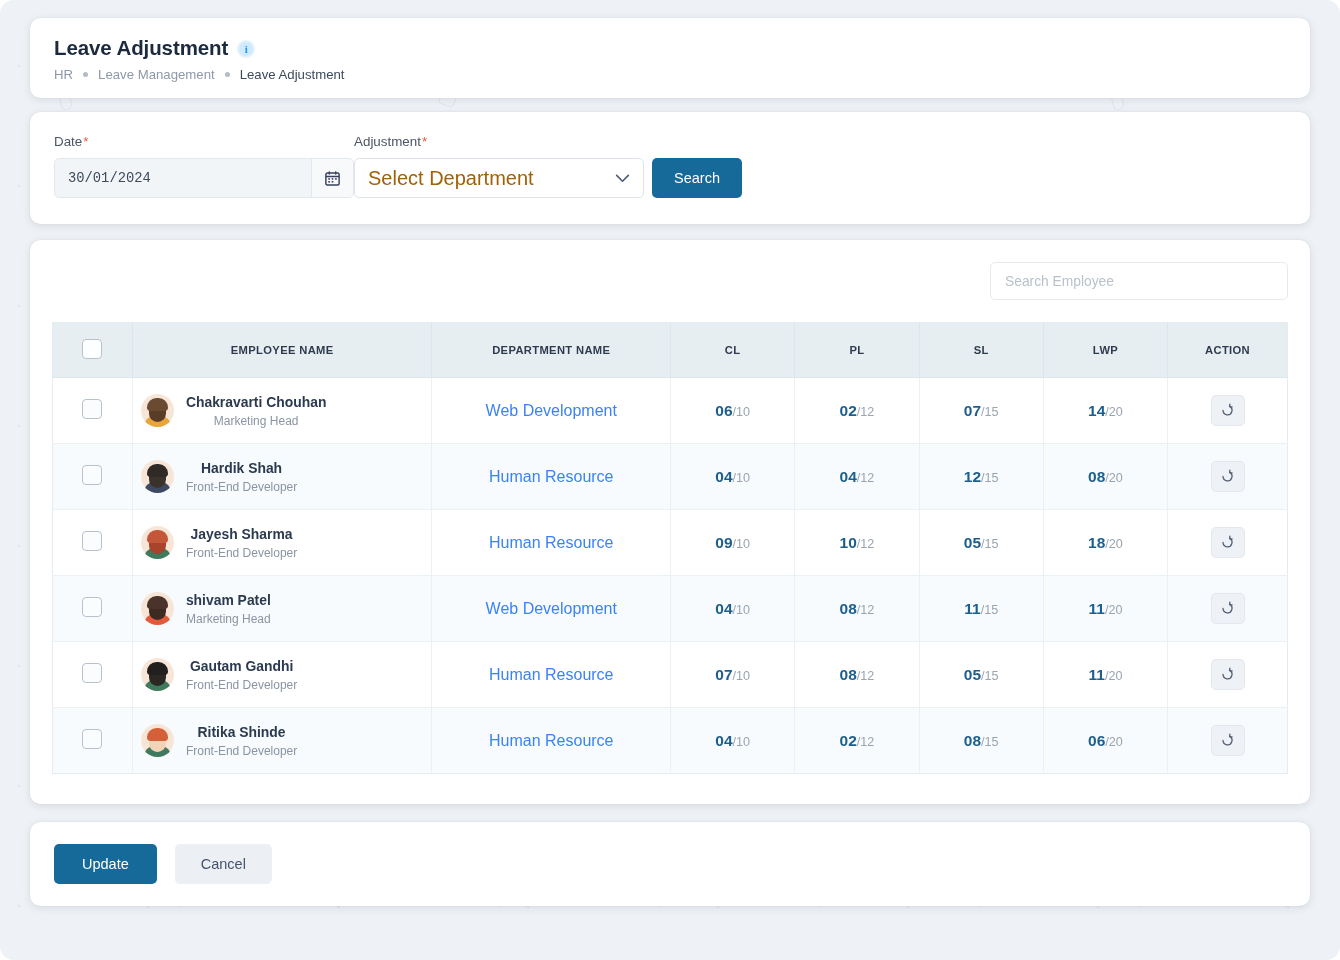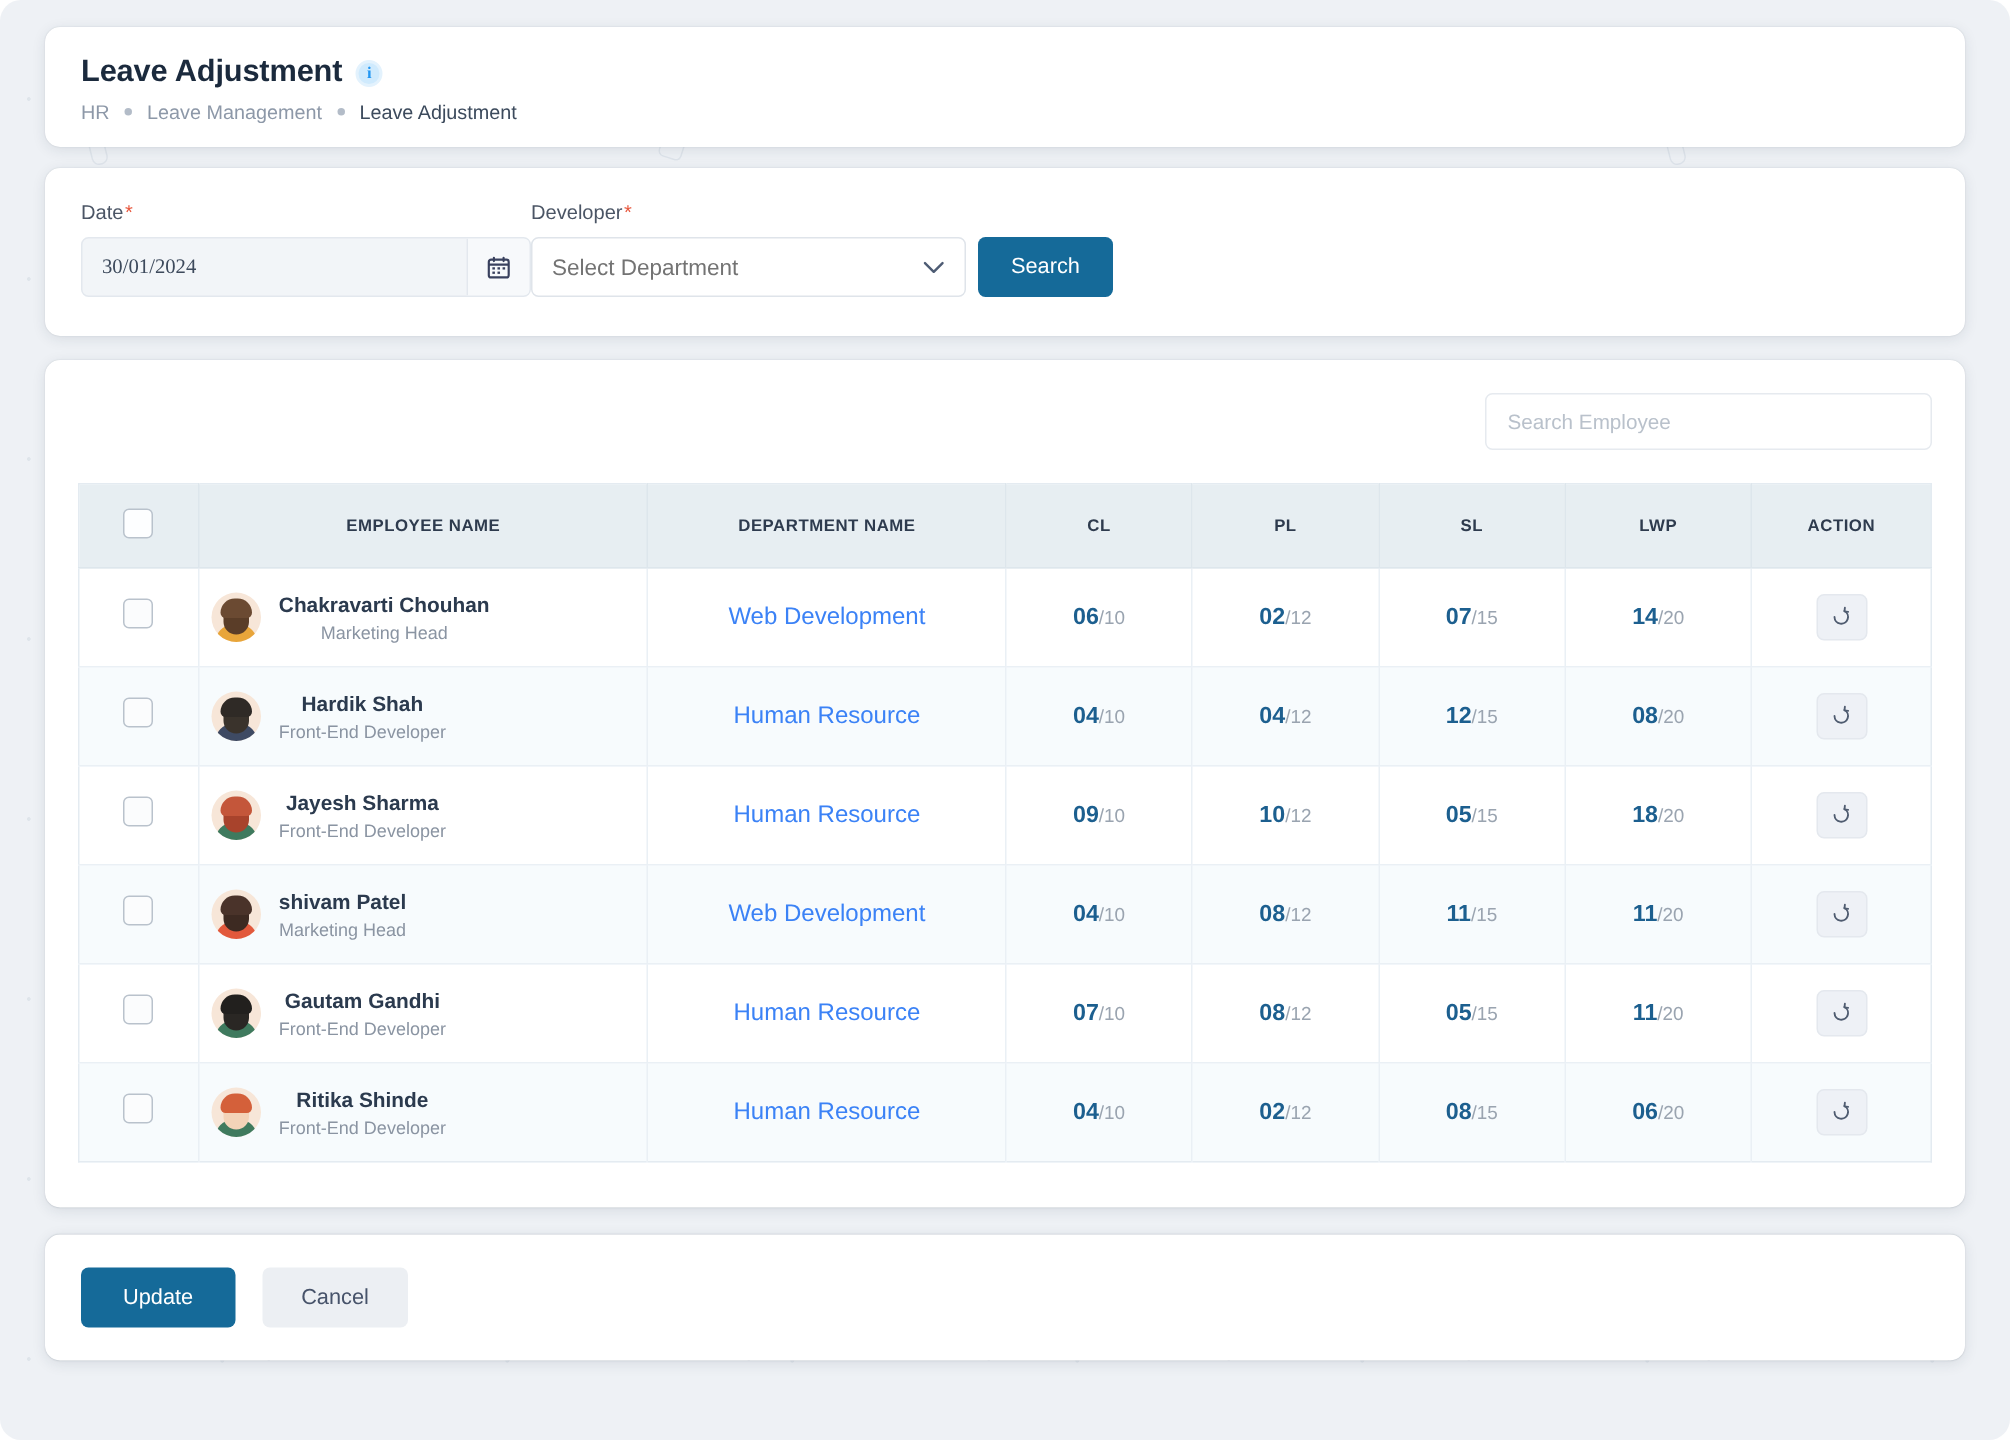--- a/index.html
+++ b/index.html
@@ -85,39 +85,39 @@
     width: 300px; height: 40px;
     background: #f2f5f8;
     border: 1px solid #e3e8ee;
     border-radius: 5px;
     display: flex; align-items: center;
     overflow: hidden;
   }
   .date-box input {
     flex: 1; border: 0; outline: 0; background: transparent;
     font-size: 13.8px; color: #3d4a5c; padding: 0 13px;
-    font-family: Liberation Serif, serif;
+    font-family: Liberation Mono, monospace;
   }
   .date-btn {
     width: 42px; height: 100%;
     display: flex; align-items: center; justify-content: center;
     border-left: 1px solid #e3e8ee;
     background: #f7f9fb;
     cursor: pointer;
   }
   .dept-box {
     width: 290px; height: 40px;
     background: #ffffff;
     border: 1px solid #dfe4ea;
     border-radius: 5px;
     display: flex; align-items: center; justify-content: space-between;
     padding: 0 13px;
     cursor: pointer;
   }
-  .dept-ph { font-size: 15px; color: #737373; }
+  .dept-ph { font-size: 20px; color: #a16207; }
   .chev { color: #5a6880; font-size: 13px; }
   .search-btn {
     margin-left: 8px;
     height: 40px; padding: 0 22px;
     background: #156a99;
     color: #ffffff;
     font-size: 14.5px;
     border: 0; border-radius: 5px;
     cursor: pointer;
     font-family: inherit;
@@ -302,21 +302,21 @@
                 <rect x="13" y="9.6" width="2" height="1.8" fill="#39415e"></rect>
                 <rect x="5" y="13" width="2" height="1.8" fill="#39415e"></rect>
                 <rect x="9" y="13" width="2" height="1.8" fill="#39415e"></rect>
               </svg>
             </span>
           </div>
         </div>
 
         <div>
           <label class="field-label">
-            <span>Developer</span><span class="req">*</span>
+            <span>Adjustment</span><span class="req">*</span>
           </label>
           <div class="dept-box">
             <span class="dept-ph">Select Department</span>
             <span class="chev">
               <svg width="15" height="9" viewBox="0 0 16 10" fill="none">
                 <path d="M1.5 1.5L8 8l6.5-6.5" stroke="#4e5c74" stroke-width="1.8" stroke-linecap="round" stroke-linejoin="round"></path>
               </svg>
             </span>
           </div>
         </div>

